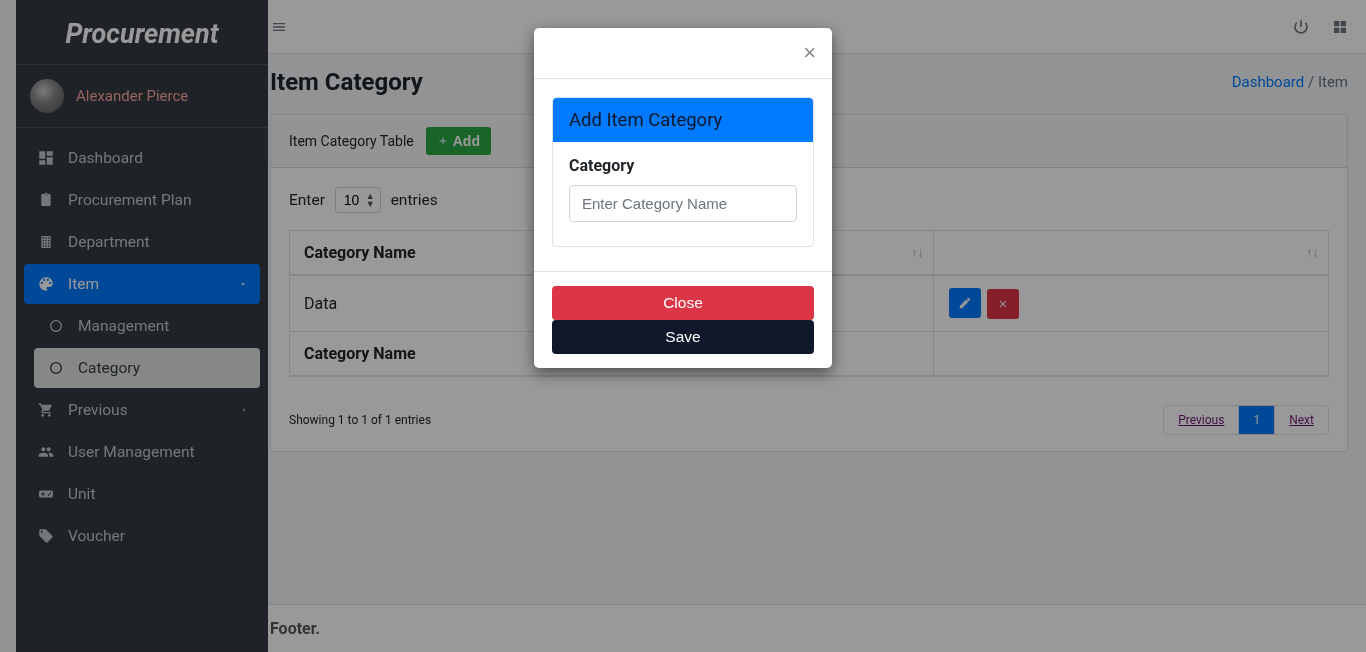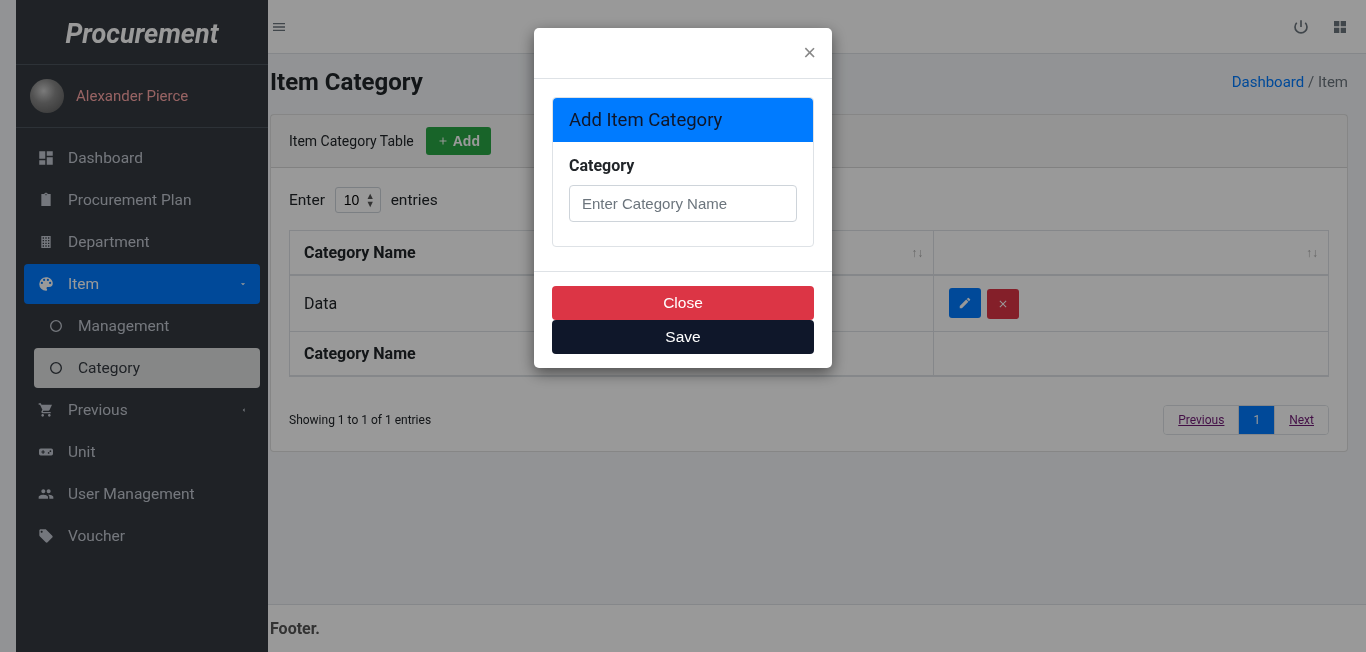--- a/index.html
+++ b/index.html
@@ -385,35 +385,35 @@
       <span class="caret">
             <svg width="9" height="9" viewBox="0 0 24 24" fill="currentColor">
               <path d="M15 7l-5 5 5 5z"></path>
             </svg>
           </span>
     </a>
       </li>
     <li>
         <a href="#">
       <span class="icon">
+            <svg width="20" height="16" viewBox="0 0 24 24" fill="currentColor">
+              <path d="M16 11c1.66 0 3-1.34 3-3s-1.34-3-3-3-3 1.34-3 3 1.34 3 3 3m-8 0c1.66 0 3-1.34 3-3S9.66 5 8 5 5 6.34 5 8s1.34 3 3 3m0 2c-2.33 0-7 1.17-7 3.5V19h14v-2.5c0-2.33-4.67-3.5-7-3.5m8 0c-.29 0-.62.02-.97.05 1.16.84 1.97 1.97 1.97 3.45V19h6v-2.5c0-2.33-4.67-3.5-7-3.5"></path>
+            </svg>
+          </span>
+      <span>User Management</span>
+    </a>
+      </li>
+    <li>
+        <a href="#">
+      <span class="icon">
             <svg width="18" height="14" viewBox="0 0 24 24" fill="currentColor">
               <path d="M21 6H3a3 3 0 0 0-3 3v6a3 3 0 0 0 3 3h18a3 3 0 0 0 3-3V9a3 3 0 0 0-3-3M8 15H6v-2H4v-2h2V9h2v2h2v2H8v2m8.5 0a1.5 1.5 0 1 1 0-3 1.5 1.5 0 0 1 0 3m3-3a1.5 1.5 0 1 1 0-3 1.5 1.5 0 0 1 0 3"></path>
             </svg>
           </span>
       <span>Unit</span>
-    </a>
-      </li>
-    <li>
-        <a href="#">
-      <span class="icon">
-            <svg width="20" height="16" viewBox="0 0 24 24" fill="currentColor">
-              <path d="M16 11c1.66 0 3-1.34 3-3s-1.34-3-3-3-3 1.34-3 3 1.34 3 3 3m-8 0c1.66 0 3-1.34 3-3S9.66 5 8 5 5 6.34 5 8s1.34 3 3 3m0 2c-2.33 0-7 1.17-7 3.5V19h14v-2.5c0-2.33-4.67-3.5-7-3.5m8 0c-.29 0-.62.02-.97.05 1.16.84 1.97 1.97 1.97 3.45V19h6v-2.5c0-2.33-4.67-3.5-7-3.5"></path>
-            </svg>
-          </span>
-      <span>User Management</span>
     </a>
       </li>
     <li>
         <a href="#">
       <span class="icon">
             <svg width="16" height="16" viewBox="0 0 24 24" fill="currentColor">
               <path d="M21.41 11.58l-9-9C12.05 2.22 11.55 2 11 2H4c-1.1 0-2 .9-2 2v7c0 .55.22 1.05.59 1.42l9 9c.36.36.86.58 1.41.58s1.05-.22 1.41-.59l7-7c.37-.36.59-.86.59-1.41s-.23-1.06-.59-1.42M5.5 7C4.67 7 4 6.33 4 5.5S4.67 4 5.5 4 7 4.67 7 5.5 6.33 7 5.5 7"></path>
             </svg>
           </span>
       <span>Voucher</span>

